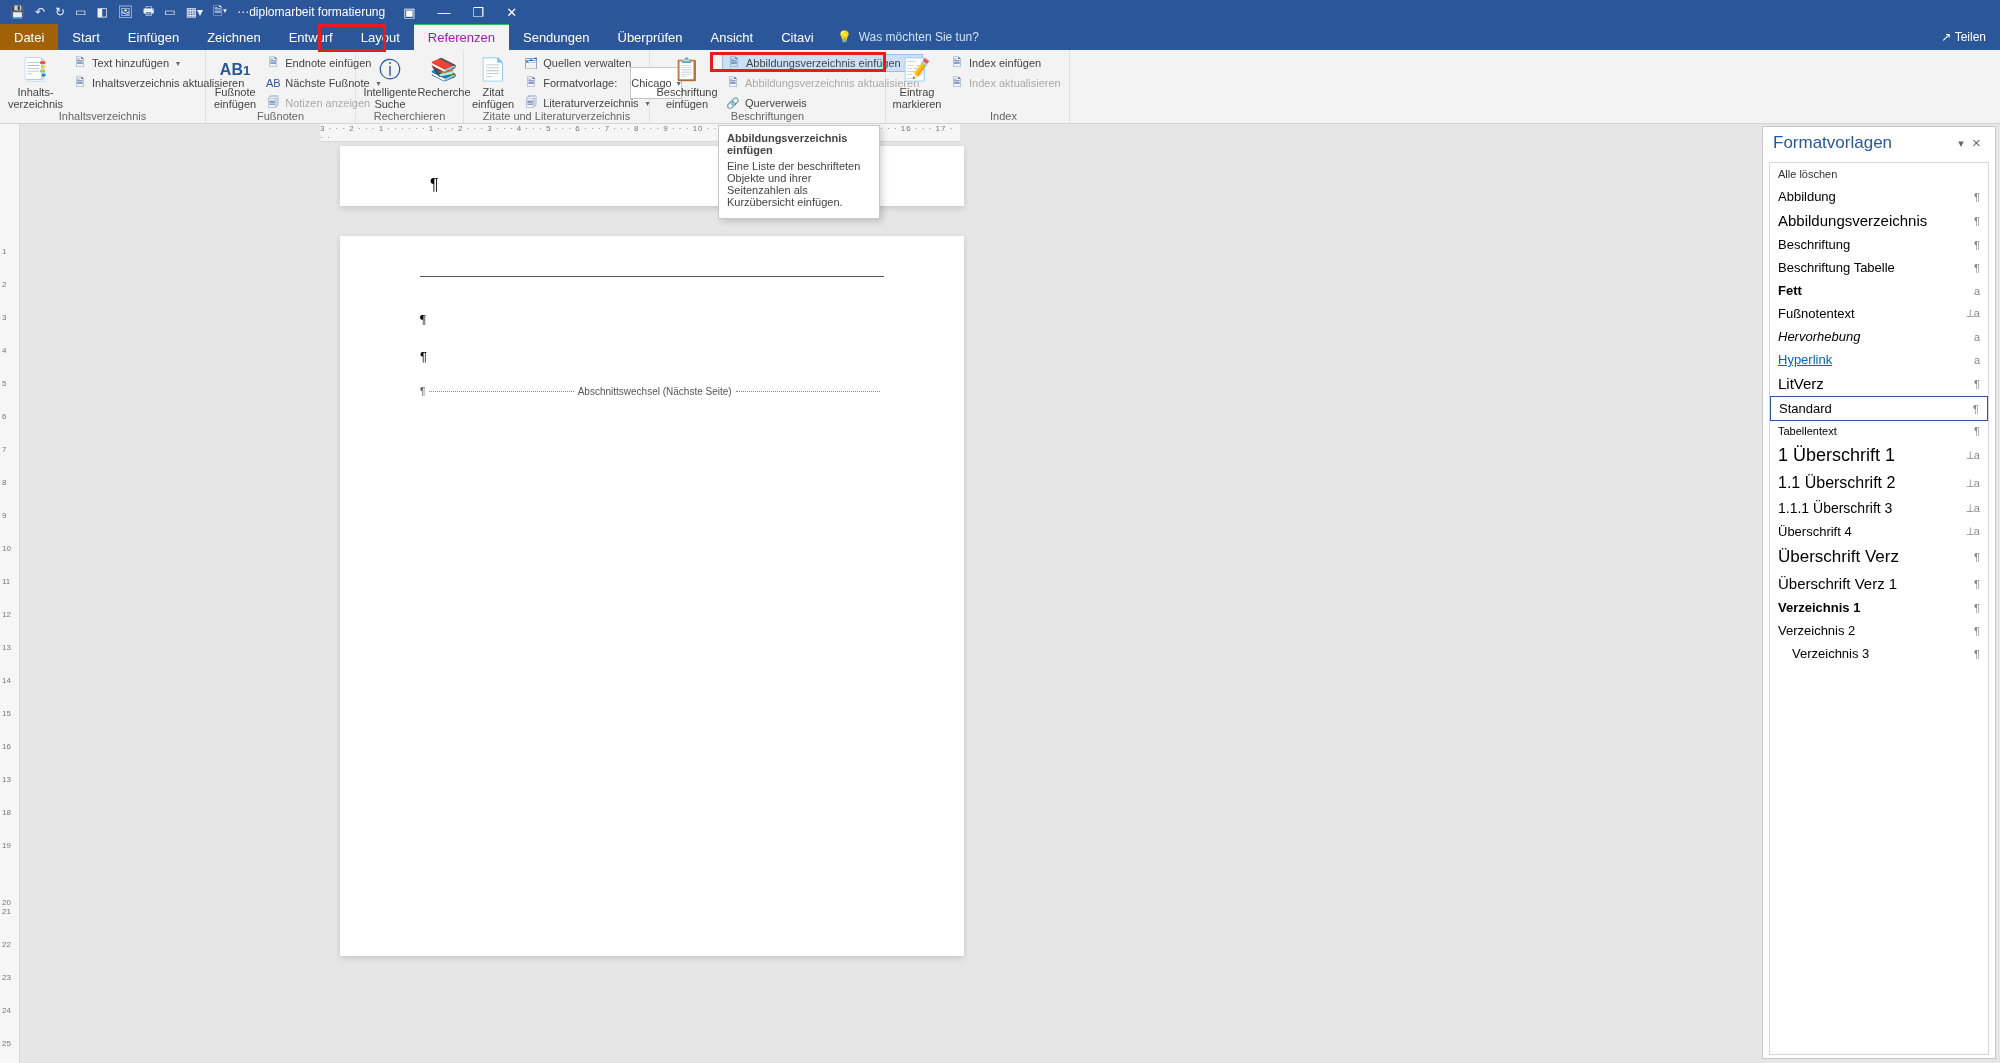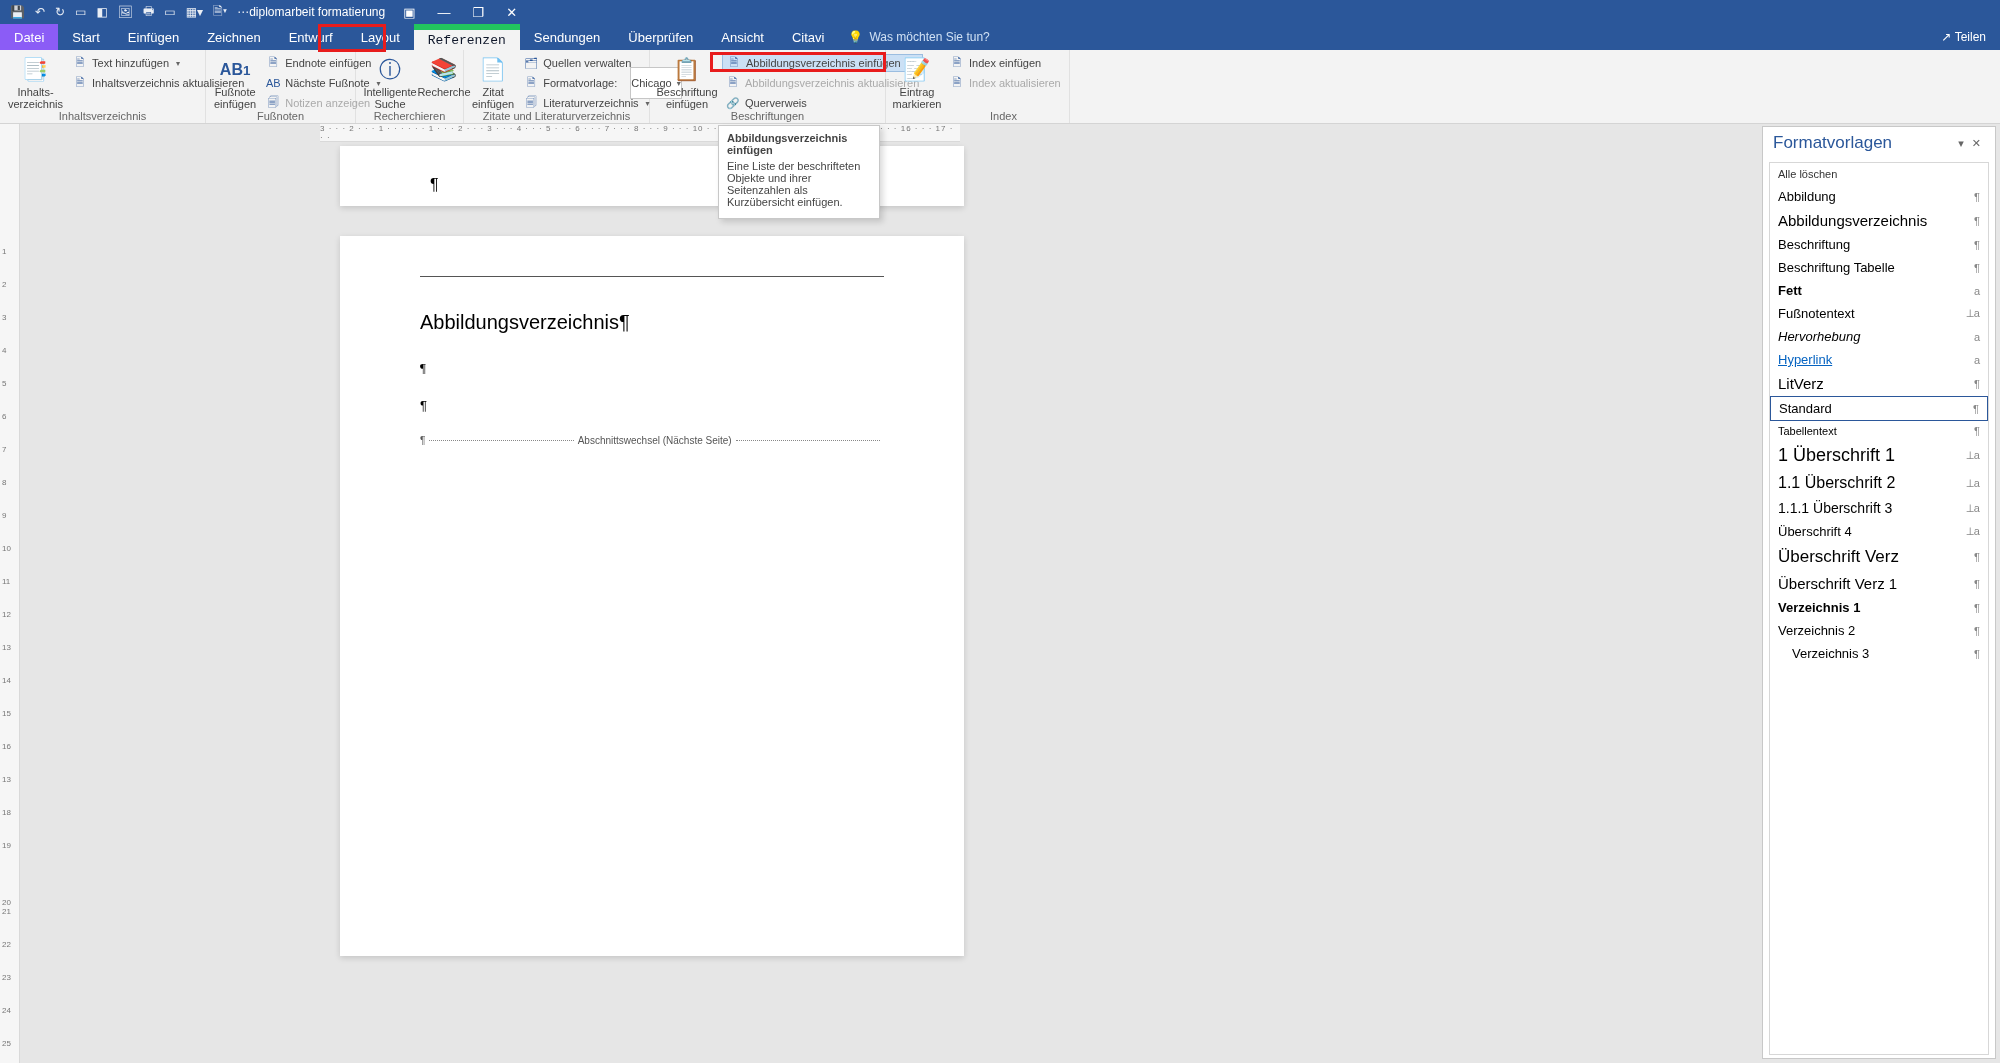--- a/index.html
+++ b/index.html
@@ -9,22 +9,22 @@
 .titlebar { height: 24px; background: #2b579a; color: #fff; display: flex; align-items: center; font-size: 12px; }
 .titlebar .qat { display: flex; align-items: center; gap: 10px; padding-left: 10px; }
 .titlebar .qat span { opacity: .9; cursor: pointer; }
 .titlebar .title { flex: 1; text-align: center; }
 .titlebar .right { display: flex; align-items: flex-start; gap: 14px; }
 .titlebar .right .win { font-size: 13px; padding: 0 4px; cursor: pointer; }
 
 
 .tabs { height: 26px; background: #2b579a; display: flex; align-items: stretch; color: #fff; font-size: 13px; }
 .tabs .tab { padding: 0 14px; display: flex; align-items: center; cursor: pointer; }
-.tabs .tab.file { background: #8b5cf6; }
-.tabs .tab.active { background: #f3f3f3; color: #0f172a; border-top: 6px solid #22c55e; font-family: Liberation Mono, monospace; }
+.tabs .tab.file { background: #a16207; }
+.tabs .tab.active { background: #f3f3f3; color: #a21caf; border-top: 1px solid #22c55e; }
 .tabs .tellme { margin-left: 10px; display: flex; align-items: center; color: #cfe0f4; font-size: 12px; }
 .tabs .tellme .bulb { margin-right: 6px; }
 .tabs .spacer { flex: 1; }
 .tabs .share { padding: 0 14px; display: flex; align-items: center; font-size: 12px; }
 
 
 .hl { border: 3px solid #e81c1c; position: absolute; pointer-events: none; z-index: 50; }
 .hl.tab-ref { left: 318px; top: 24px; width: 68px; height: 28px; }
 .hl.btn-abb { left: 710px; top: 52px; width: 176px; height: 20px; }
 
@@ -307,21 +307,20 @@
       <div class="seg" style="top: 882px;">24</div>
       <div class="seg" style="top: 915px;">25</div>
     </div>
   <div class="docwrap">
     <div class="hruler">3 · · · 2 · · · 1 · · ·   · · · 1 · · · 2 · · · 3 · · · 4 · · · 5 · · · 6 · · · 7 · · · 8 · · · 9 · · · 10 · · · 11 · · · 12 · · · 13 · · · 14 · · · 15 · · · 16 · · · 17 · · ·</div>
     <div class="page top">
       <span class="pmark">¶</span>
     </div>
     <div class="page main">
       <div class="rule"></div>
-      <h1>Abbildungsverzeichnis¶</h1>
       <div class="pmark" style="font-family:serif">¶</div>
       <div class="pmark">¶</div>
       <div class="sectbreak">
         <span>¶</span>
           <span class="dots"></span>
           <span>Abschnittswechsel (Nächste Seite)</span>
           <span class="dots"></span>
       </div>
     </div>
   </div>

